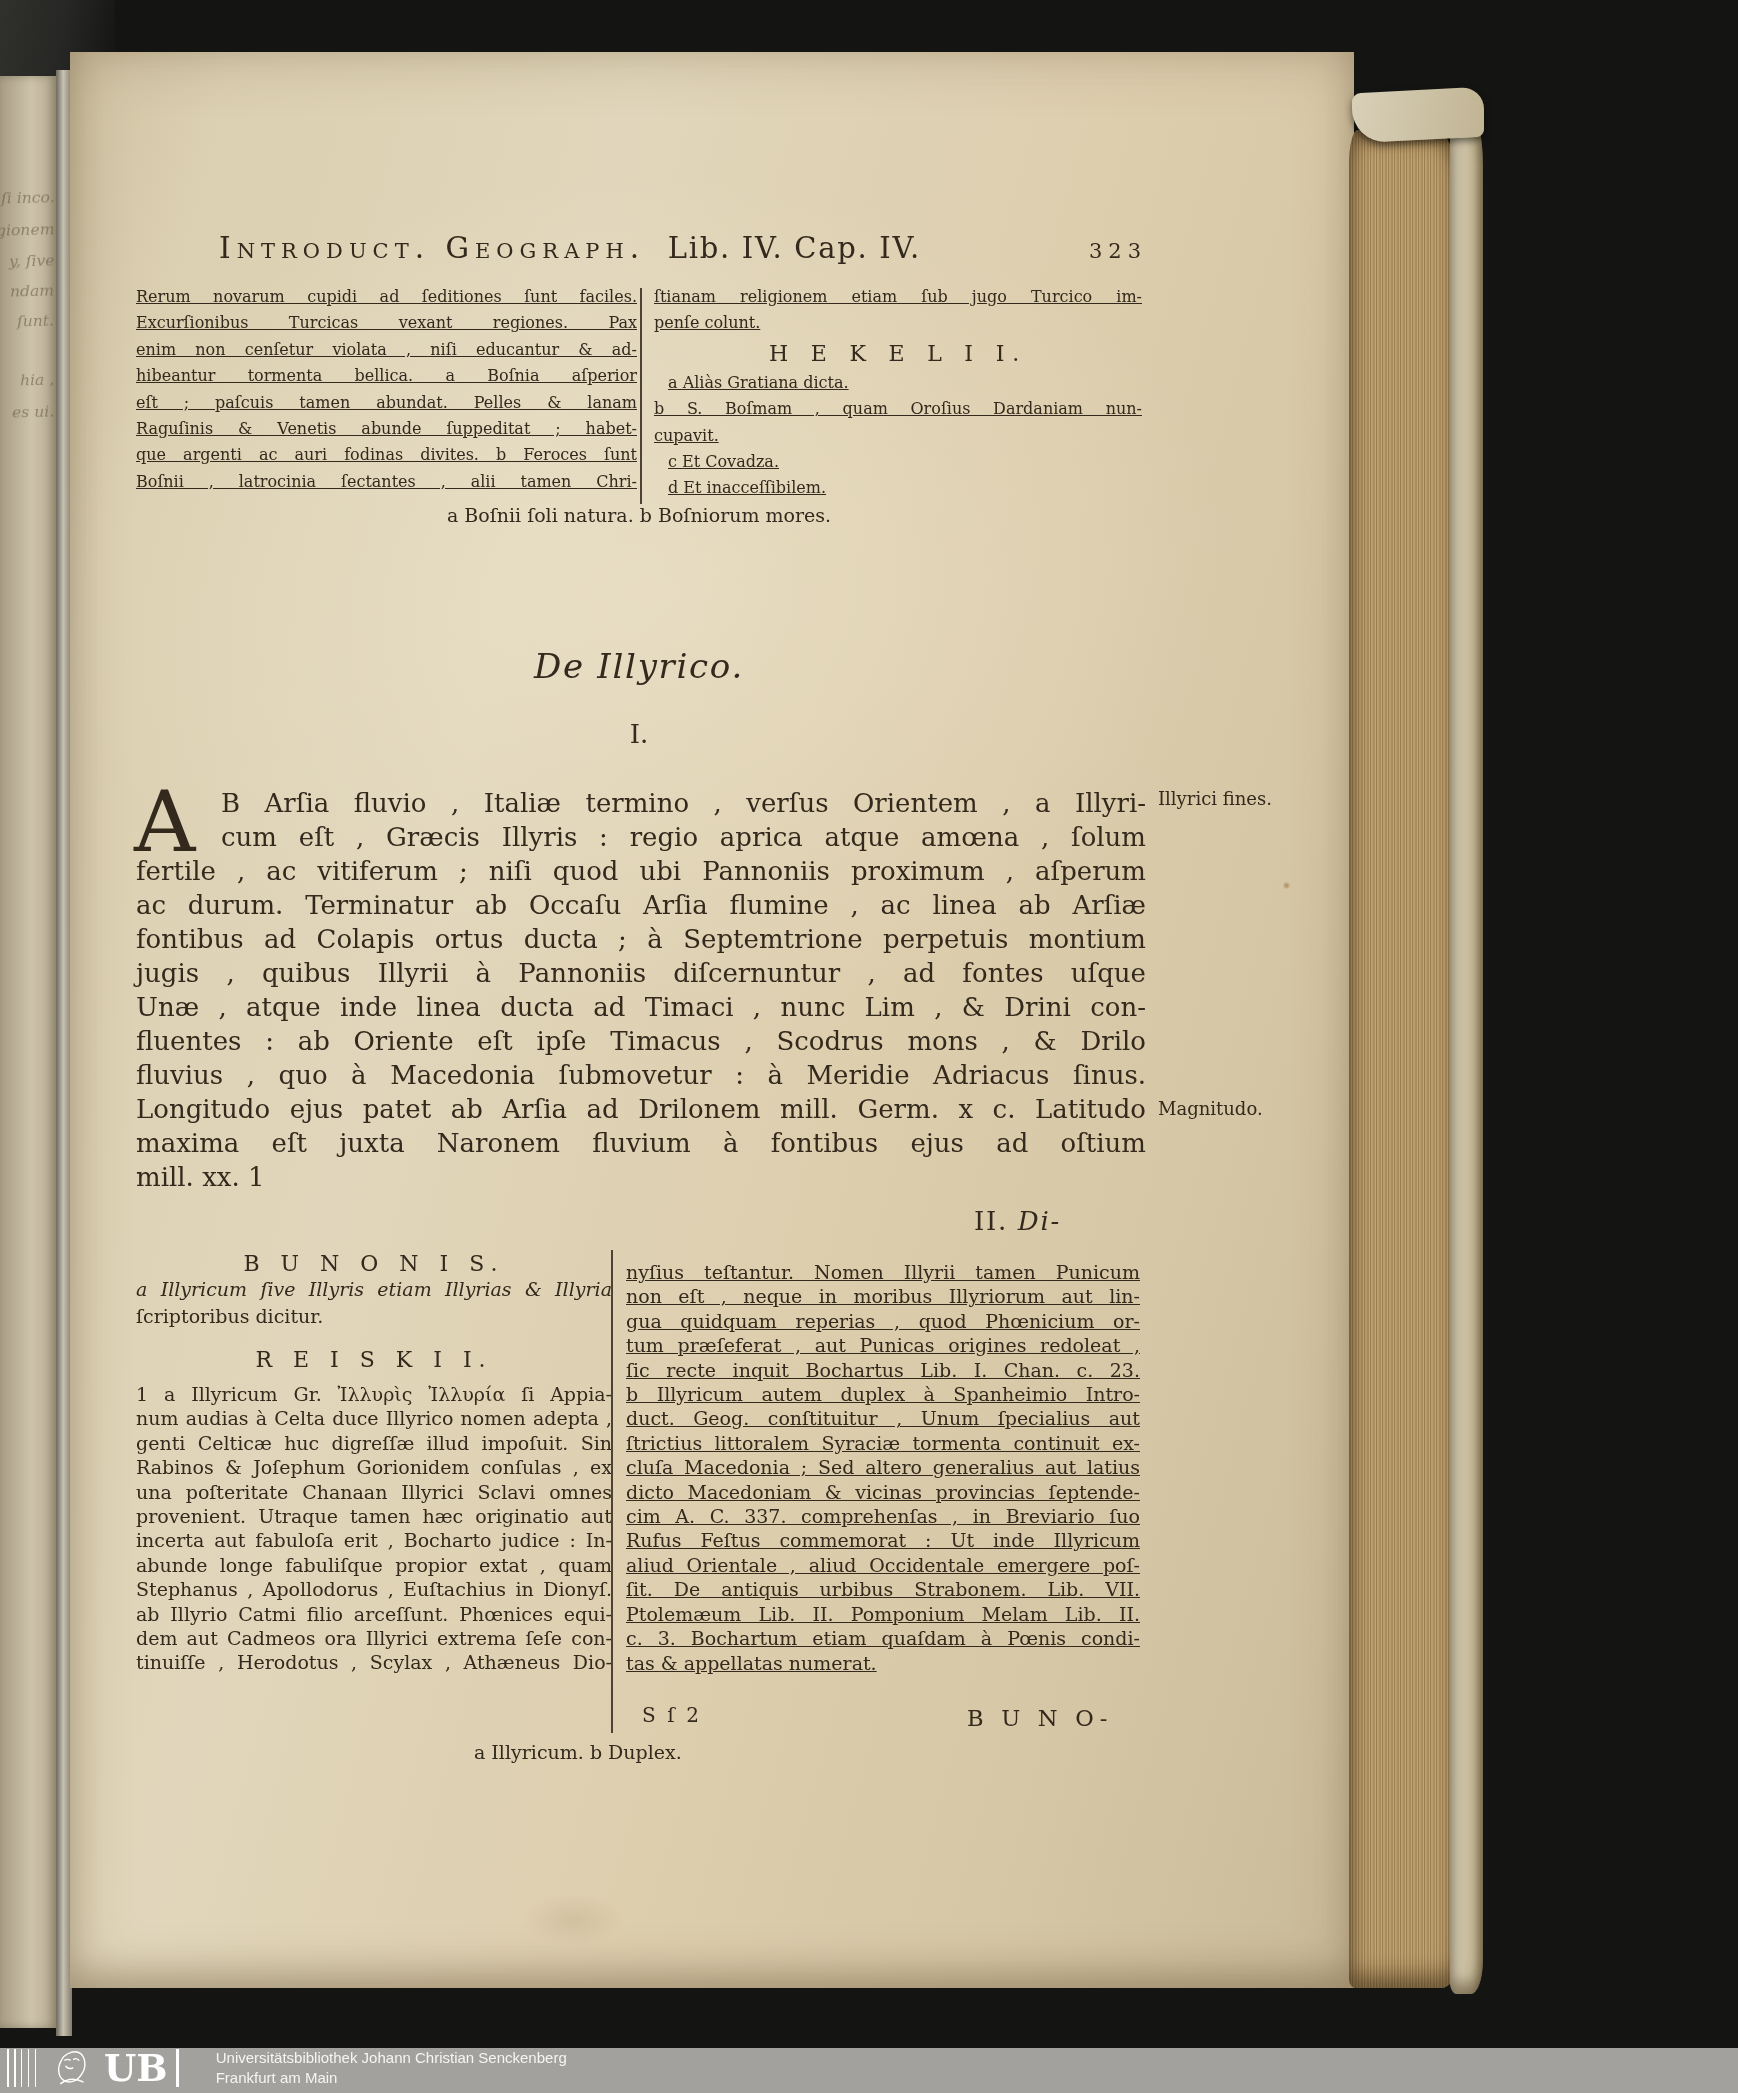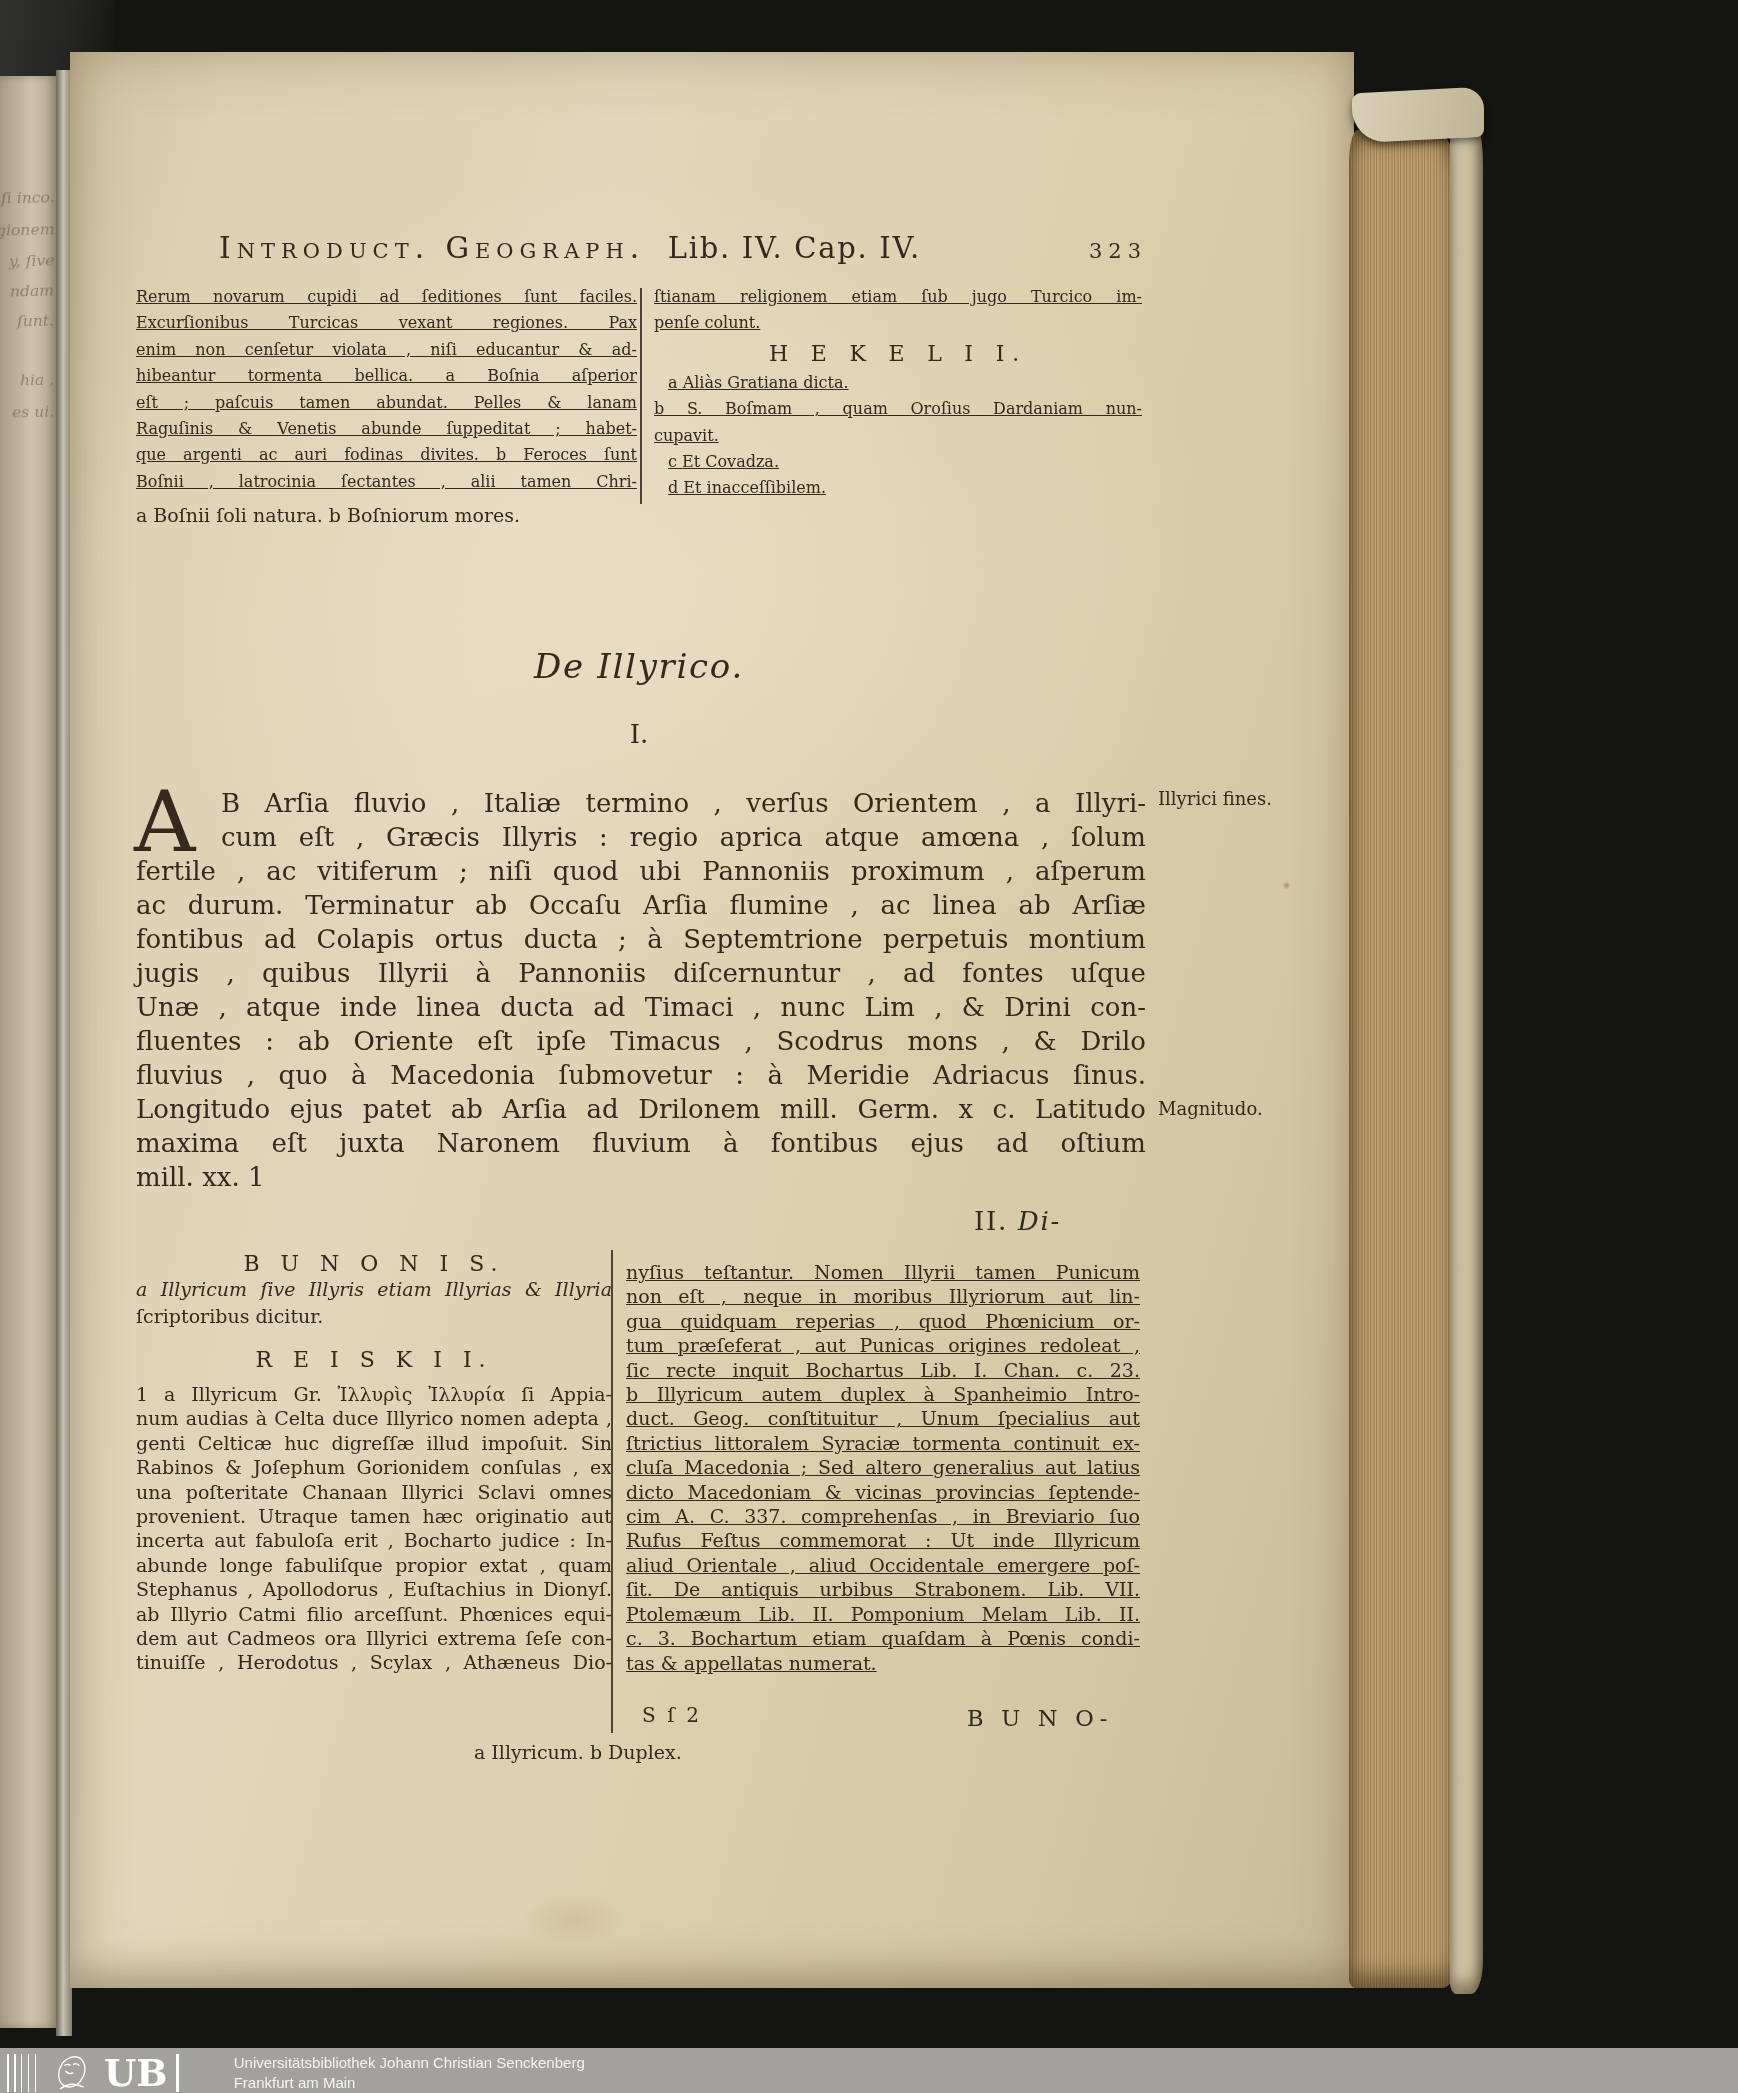--- a/index.html
+++ b/index.html
@@ -47,21 +47,21 @@
 
   .tl{left:66px;top:232px;width:501px;}
   .tr{left:584px;top:232px;width:488px;}
   .vrule{background:#4d4335;width:1.7px;}
   .r1{left:570px;top:236px;height:216px;}
   .tline{font-size:16px;line-height:26.4px;white-space:normal;text-decoration:underline;}
   .jall > div,.jl{text-align:justify;text-align-last:justify;}
   .lastleft > div:last-child{text-align-last:left;}
   .note{padding-left:14px;}
   .subhead{text-align:center;font-size:22px;letter-spacing:7.8px;line-height:29.5px;margin:1.7px 0;}
-  .fn-top{left:66px;top:452px;width:1006px;text-align:left;font-size:19px;}
+  .fn-top{left:66px;top:452px;width:1006px;text-align:center;font-size:19px;}
 
   .cap{left:66px;top:541px;width:1006px;text-align:center;font-size:31px;letter-spacing:10.4px;}
   .cap-sub{left:66px;top:594px;width:1006px;text-align:center;font-size:34px;font-style:italic;letter-spacing:1.7px;}
   .sec-i{left:66px;top:667px;width:1006px;text-align:center;font-size:26px;}
 
   .dropcap{left:64px;top:732px;font-size:85px;line-height:75px;}
   .mainblk{left:66px;top:734px;width:1010px;}
   .mline{font-size:26px;line-height:34px;}
   .mainblk > div:nth-child(1),.mainblk > div:nth-child(2){padding-left:85px;}
   .mnote{left:1088px;width:153px;font-size:18px;line-height:21px;}
@@ -78,21 +78,21 @@
   .cl2{left:66px;top:1330px;width:476px;}
   .cr{left:556px;top:1208px;width:514px;text-decoration:underline;}
   .cline{font-size:19px;line-height:24.4px;}
   .r2{left:541px;top:1198px;height:483px;}
   .sig{left:572px;top:1651px;font-size:20px;letter-spacing:2.6px;}
   .catch{left:897px;top:1653px;font-size:22.6px;letter-spacing:5.2px;}
   .fn-bot{left:404px;top:1689px;font-size:19px;}
 
   
   .footer{position:absolute;left:0;top:2048px;width:1738px;height:45px;background:#a2a19e;
-    display:flex;align-items:flex-end;font-family:"Liberation Sans",sans-serif;gap:18px;}
+    display:flex;align-items:flex-start;font-family:"Liberation Sans",sans-serif;}
   .logo{display:flex;align-items:center;height:40px;margin-left:7px;}
   .logo-lines{display:flex;gap:5.2px;height:38px;align-items:stretch;margin-right:8.7px;}
   .logo-lines span{width:1.7px;background:#ffffff;}
   .logo-ub{color:#ffffff;font-family:"DejaVu Serif",serif;font-weight:bold;font-size:37px;line-height:40px;margin:0 5.2px 0 7px;}
   .logo-sep{width:2.6px;height:38px;background:#ffffff;margin-left:3.5px;}
   .footer-text{margin-left:37px;color:#f5f5f3;font-size:15px;line-height:20px;}
 </style>
 </head>
 <body>
 

